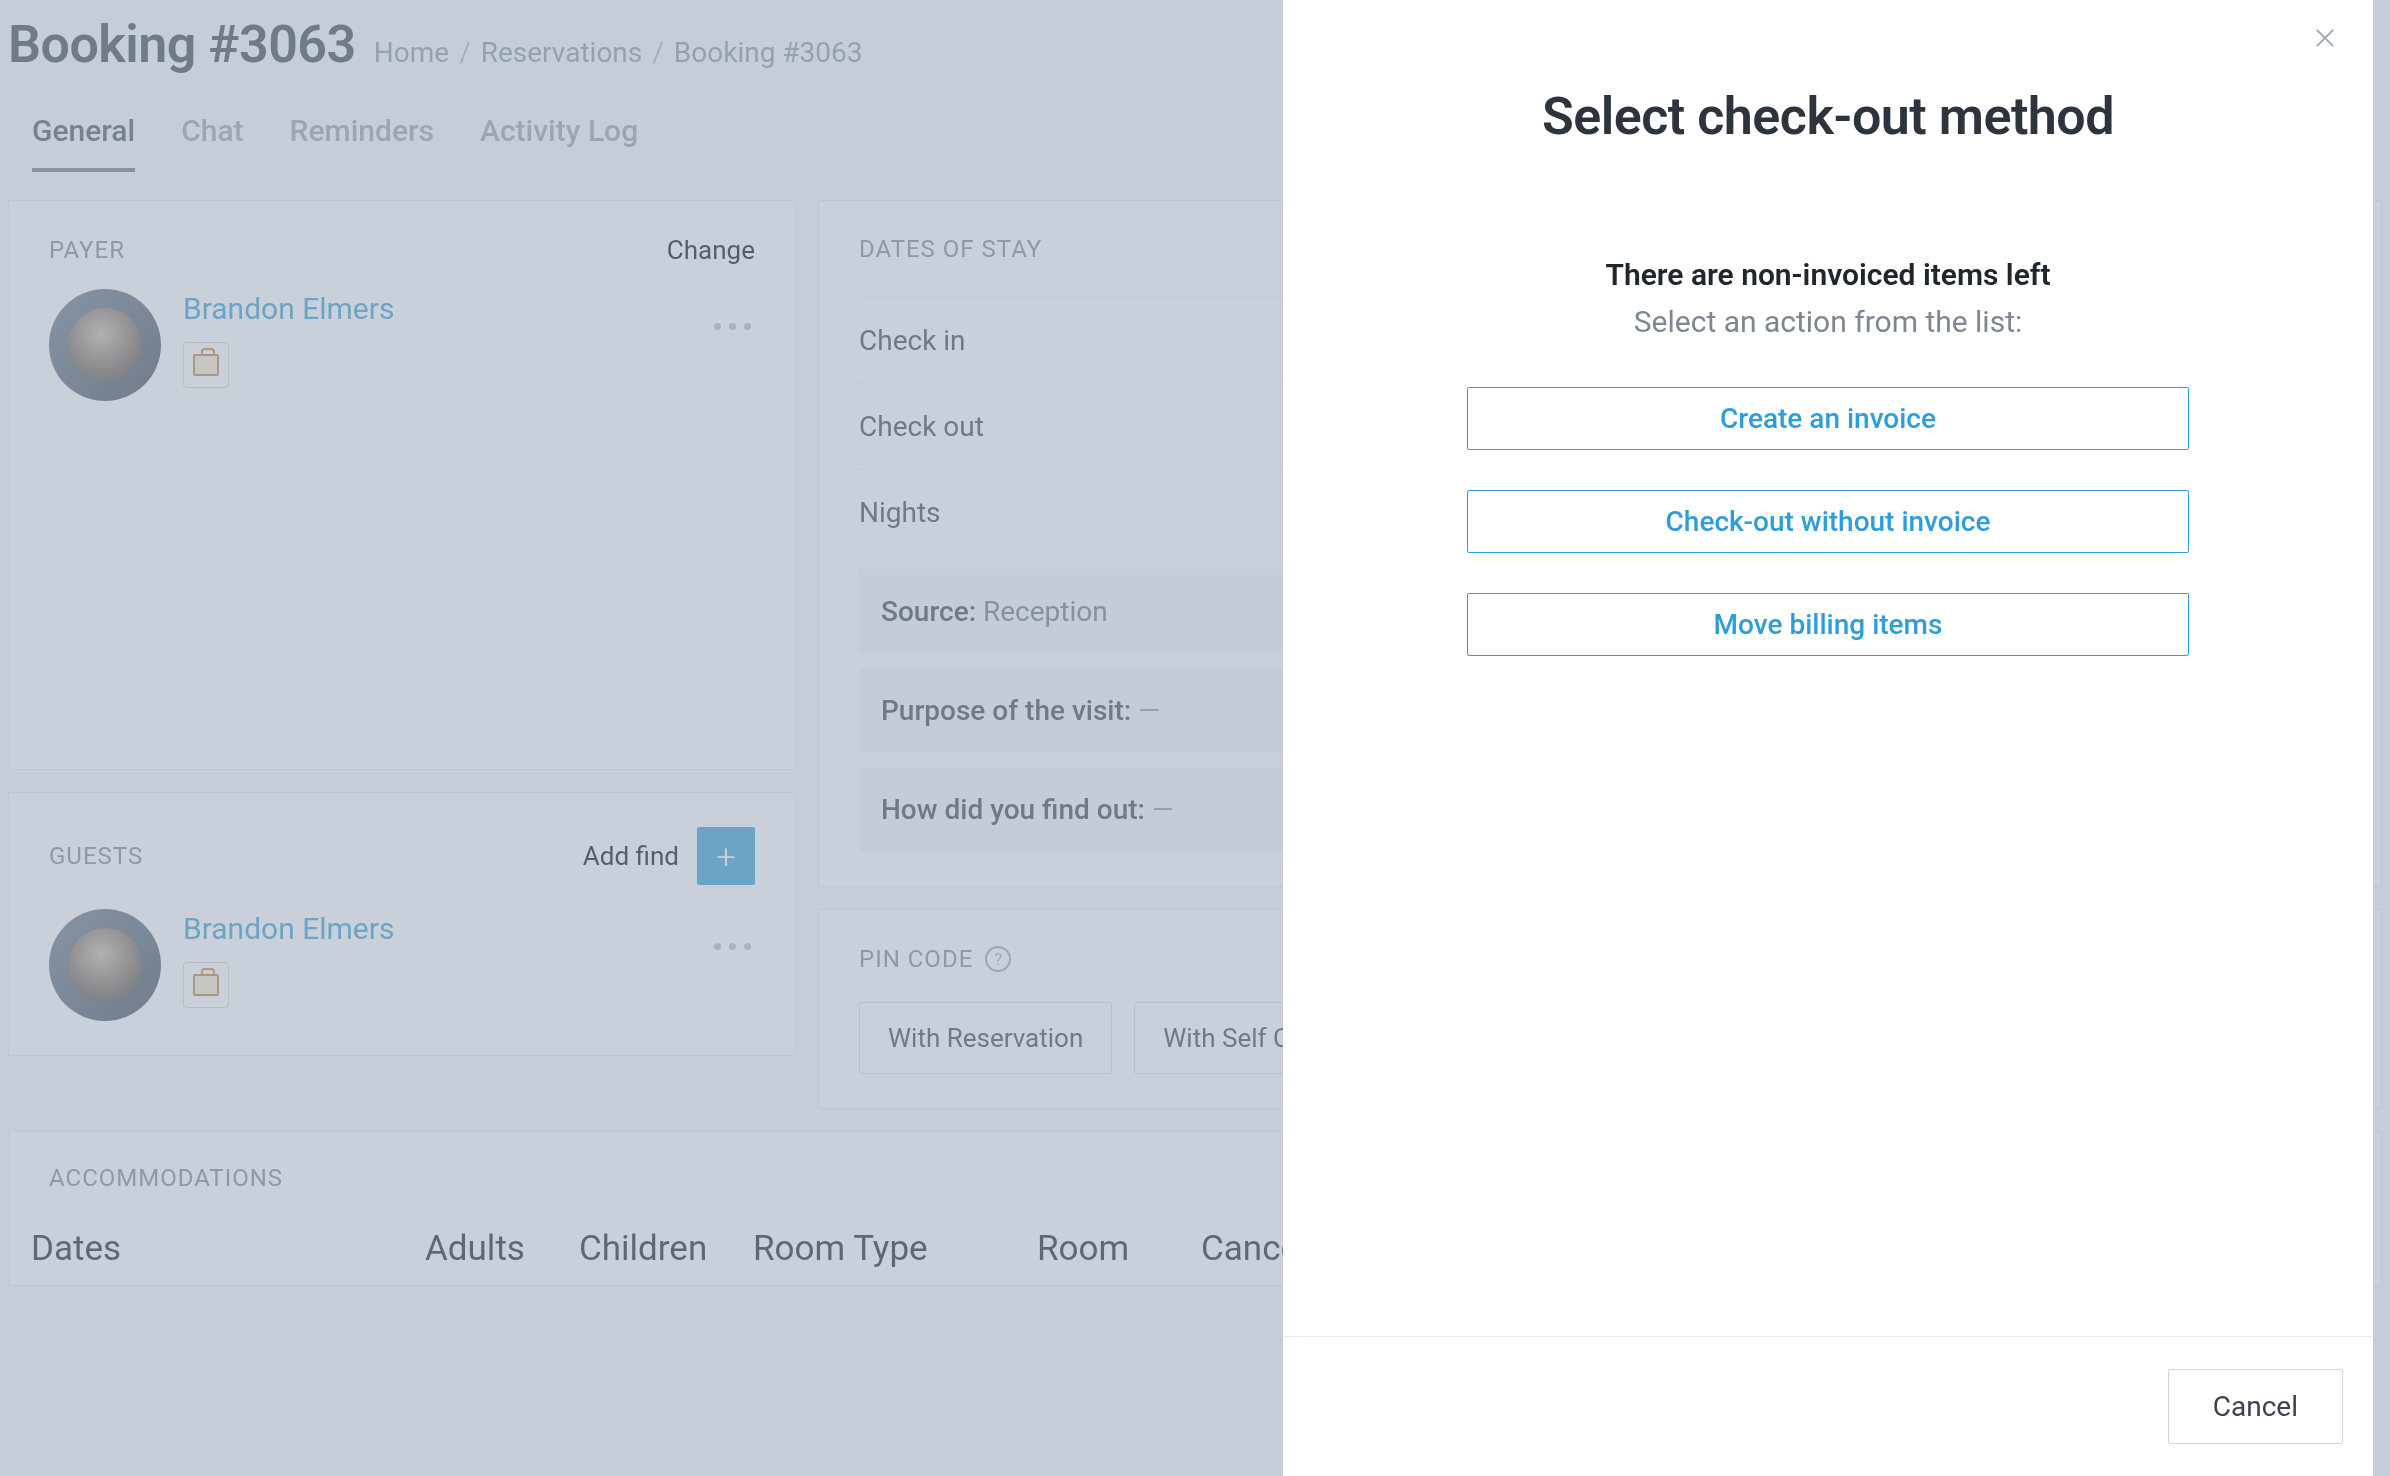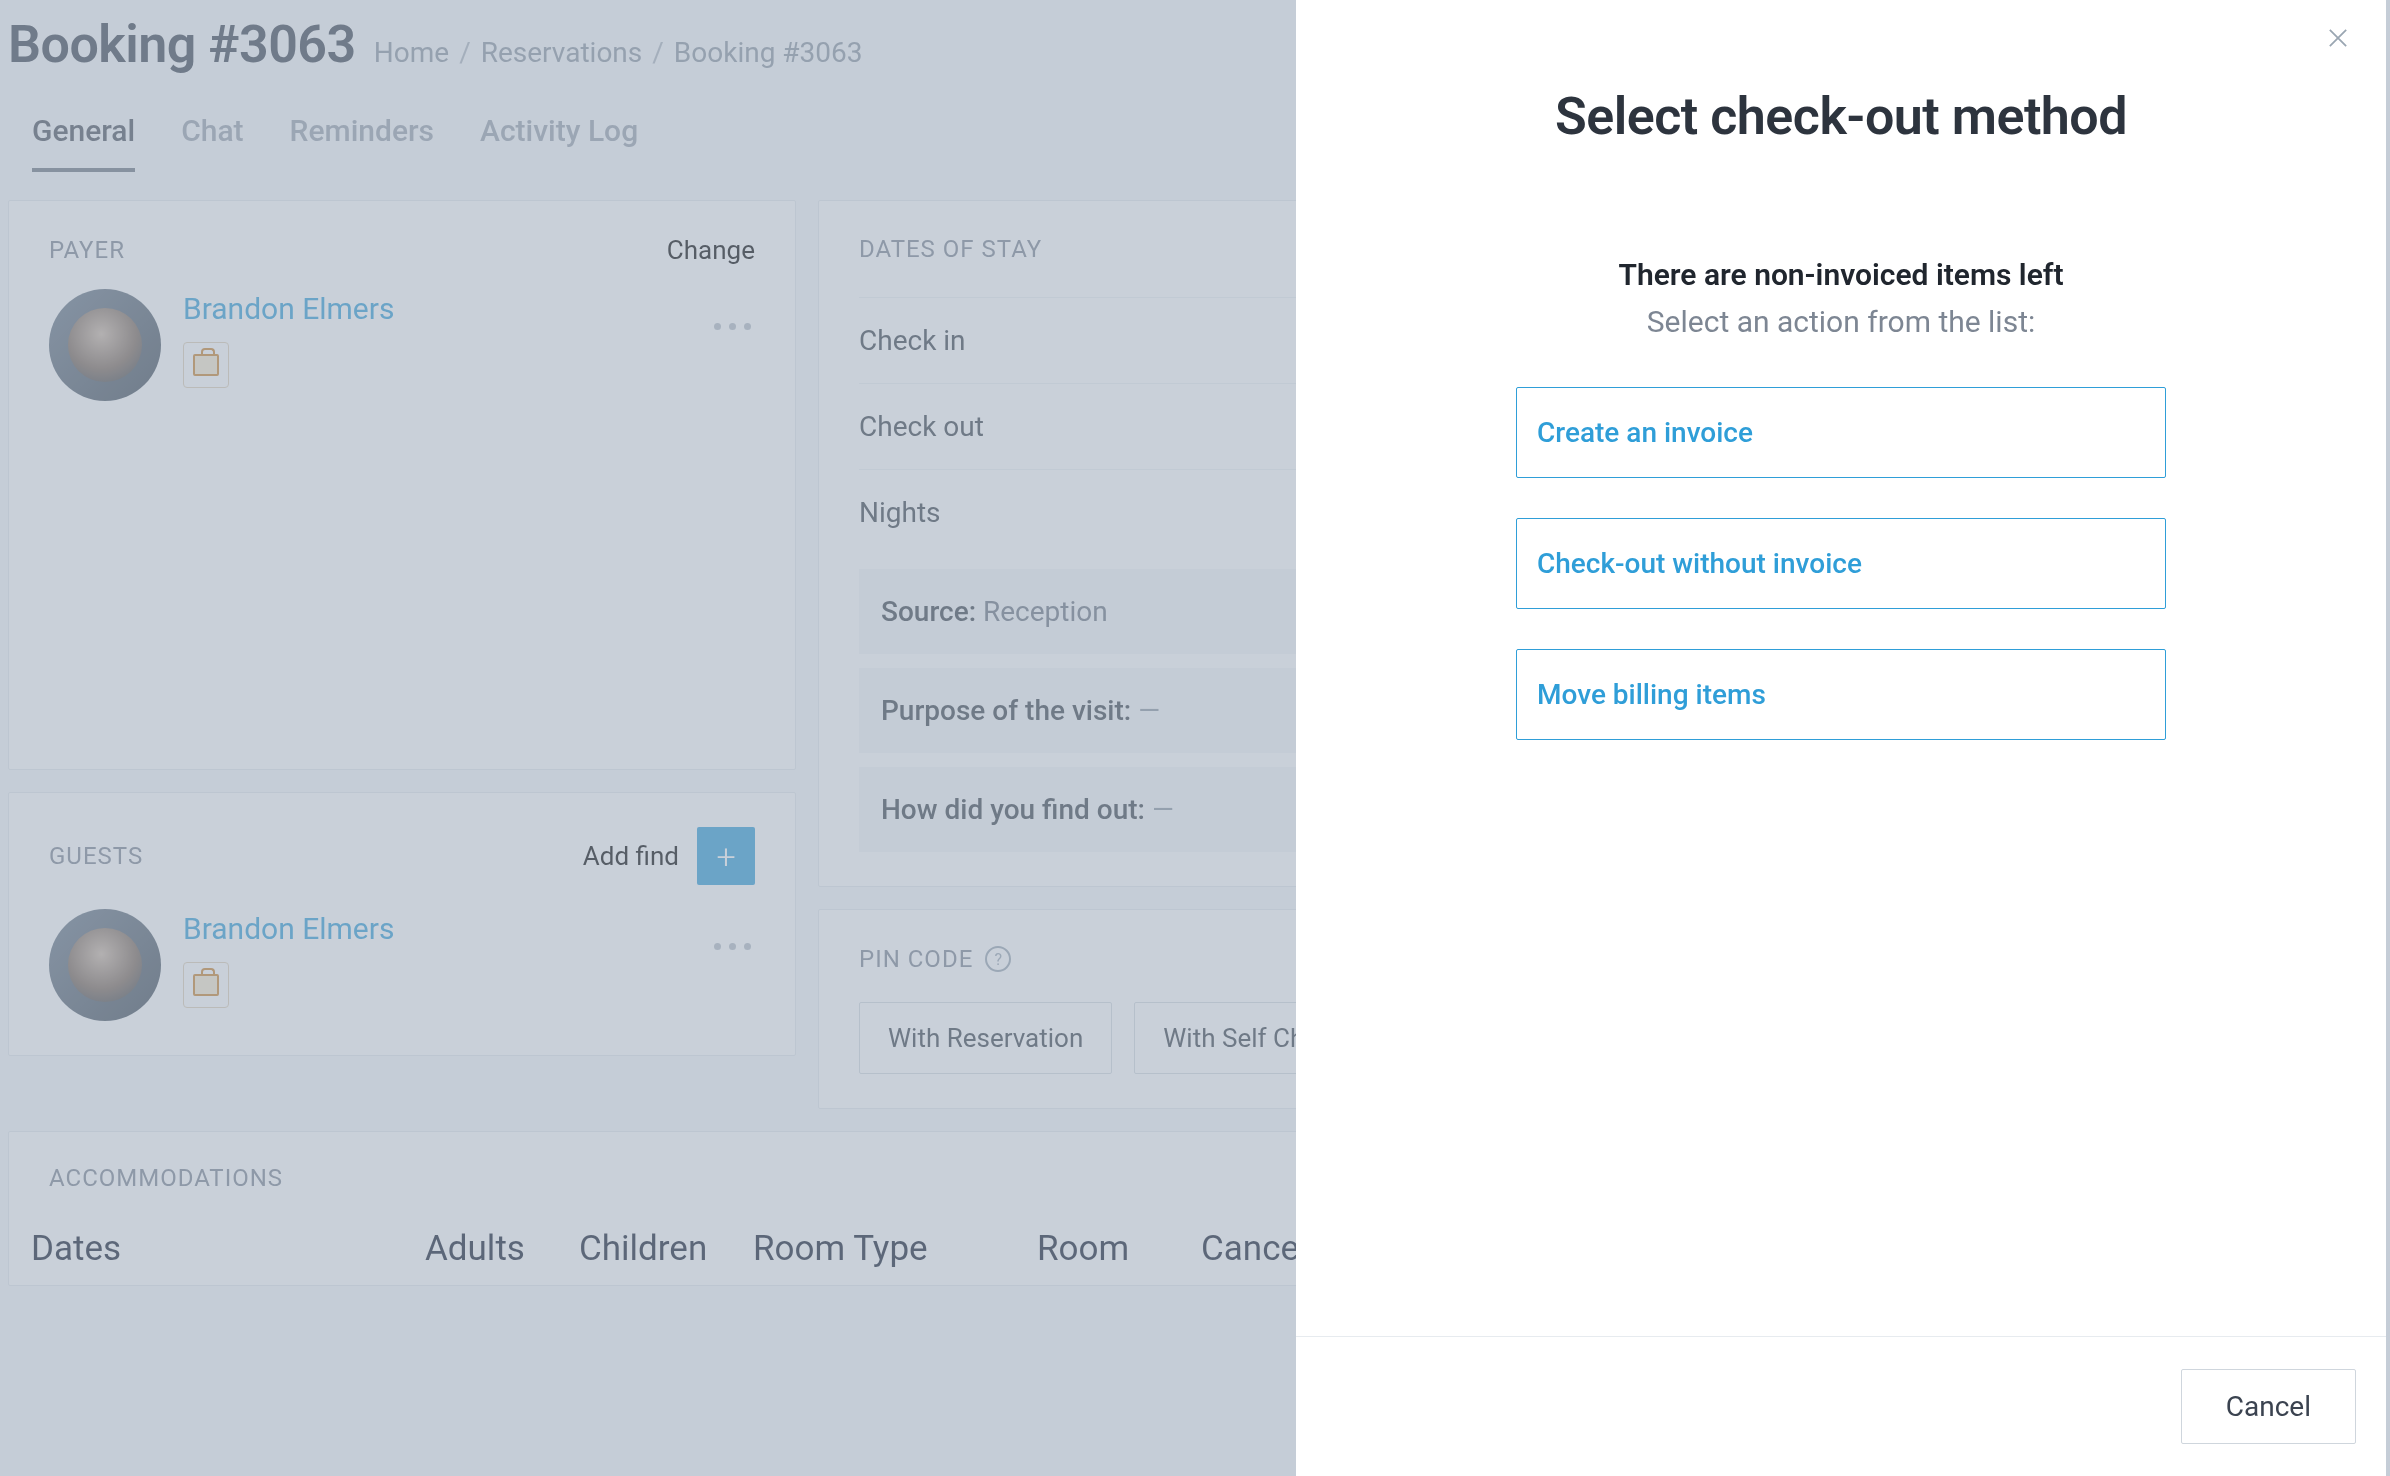--- a/index.html
+++ b/index.html
@@ -57,28 +57,28 @@
   .accom-header { padding: 32px 40px 20px 40px; }
   .th-row { display:flex; gap: 54px; padding: 16px 22px; font-size:35px; color:#0f172a; }
   .th-dates { width: 340px; }
   .th-adults { width: 100px; }
   .th-children { width: 120px; }
   .th-roomtype { width: 230px; }
   .th-room { width: 110px; }
   .th-board { width: 100px; }
 
   
-  .drawer { position:absolute; top:0; right:4px; bottom:0; width: 1090px; background:#ffffff; display:flex; flex-direction:column; }
+  .drawer { position:absolute; top:0; right:17px; bottom:0; width: 1090px; background:#ffffff; display:flex; flex-direction:column; }
   .drawer-close { position:absolute; top:20px; right:30px; width:36px; height:36px; display:flex; align-items:center; justify-content:center; color:#9aa6b2; cursor:pointer; }
   .drawer-close svg { width:28px; height:28px; stroke:#9aa6b2; stroke-width:1.5; }
   .drawer-body { flex:1; display:flex; flex-direction:column; align-items:center; padding: 86px 40px 0 40px; overflow:auto; }
   .drawer-title { font-size:52px; font-weight:600; color:#2d343e; letter-spacing:-0.5px; margin-bottom: 110px; }
   .notice-strong { font-size:30px; font-weight:600; color:#20262e; margin-bottom: 12px; }
   .notice-sub { font-size:30px; color:#7d8693; margin-bottom: 48px; }
-  .option-btn { width: 650px; border:1px solid #2f9ed8; color:#2f9ed8; background:#ffffff; font-size:28px; font-weight:500; padding: 28px 20px; text-align:left; margin-bottom: 40px; border-radius:2px; cursor:pointer; }
+  .option-btn { width: 722px; border:1px solid #2f9ed8; color:#2f9ed8; background:#ffffff; font-size:28px; font-weight:500; padding: 14px 20px; text-align:center; margin-bottom: 40px; border-radius:2px; cursor:pointer; }
   .drawer-footer { border-top:1px solid #e7ebef; padding: 32px 30px; display:flex; justify-content:flex-end; }
   .cancel-btn { border:1px solid #cfd6dd; background:#fff; color:#3b4350; font-size:28px; padding: 20px 44px; border-radius:2px; cursor:pointer; }
 </style>
 </head>
 <body>
 
 <div class="page">
 
   <div class="content-layer">
     <div class="page-header">

